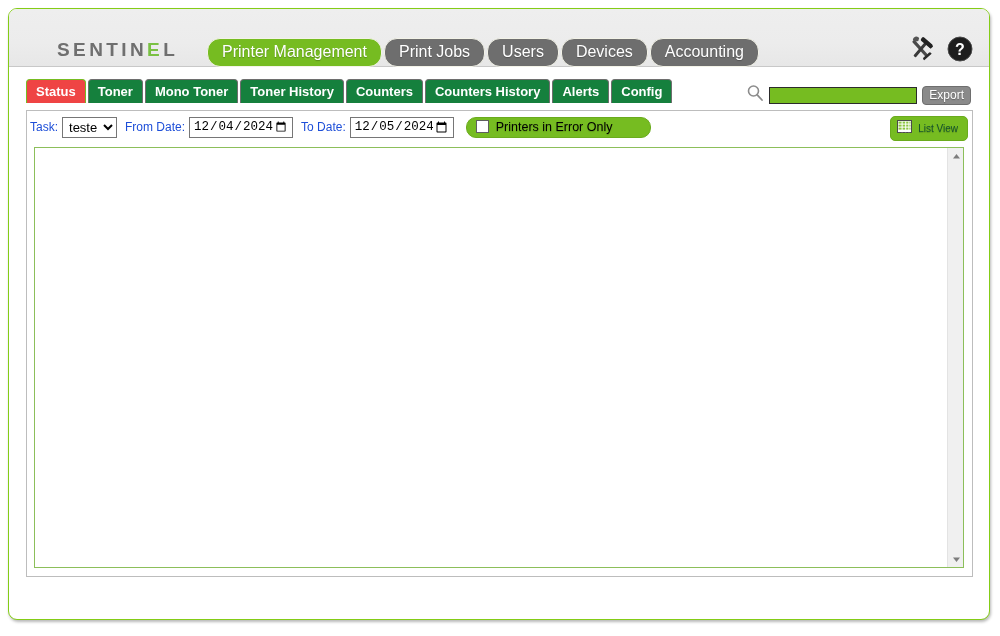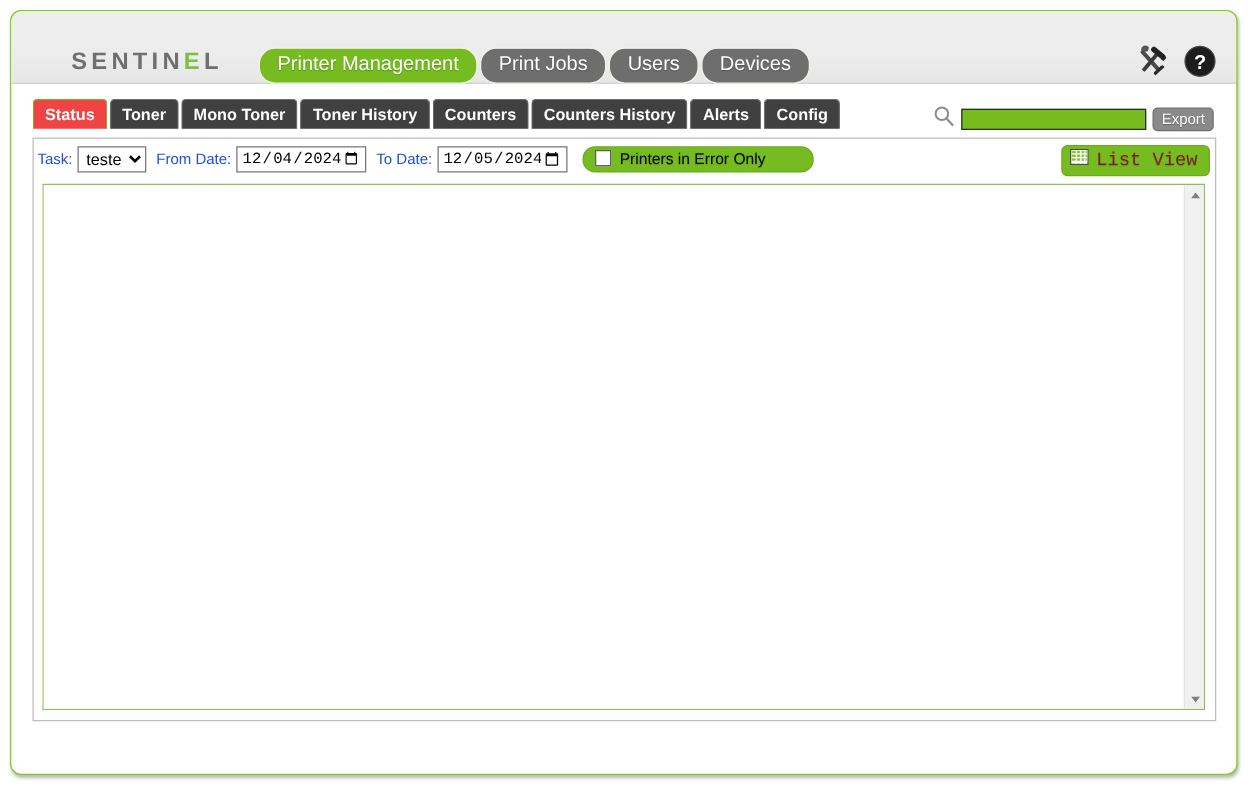--- a/index.html
+++ b/index.html
@@ -95,21 +95,21 @@
     top: 70px;
     display: flex;
     align-items: flex-end;
     gap: 2px;
     z-index: 5;
   }
   .subtab {
     font-size: 13px;
     font-weight: bold;
     color: #ffffff;
-    background: #404040;
+    background: #15803d;
     padding: 4px 9px 4px;
     border-radius: 4px 4px 0 0;
     line-height: 15px;
     white-space: nowrap;
     cursor: pointer;
     border: 1px solid #6e6e6e;
     border-bottom: none;
   }
   .subtab.active {
     background: #ef4444;
@@ -240,25 +240,24 @@
     display: inline-flex;
     align-items: center;
     gap: 6px;
     background: #76bc21;
     border: 1px solid #6aab1d;
     border-radius: 5px;
     padding: 2px 9px 3px 6px;
     cursor: pointer;
   }
   #list-view-label {
-    font-size: 15px;
-    color: #7f1d1d;
+    font-size: 10px;
+    color: #14532d;
     white-space: nowrap;
     text-shadow: 0 1px 1px rgba(0,0,0,0.2);
-    font-family: Liberation Mono, monospace;
   }
 
   
   #data-area {
     position: absolute;
     left: 7px;
     top: 36px;
     right: 8px;
     bottom: 8px;
     border: 1px solid #8cbf5a;
@@ -300,20 +299,21 @@
 
   <div id="header-bar">
 
     <div id="brand-logo"><span>SENTIN</span><span class="accent">E</span><span>L</span></div>
 
     <div id="main-nav">
       <span class="nav-tab active">Printer Management</span>
       <span class="nav-tab">Print Jobs</span>
       <span class="nav-tab">Users</span>
       <span class="nav-tab">Devices</span>
+      <span class="nav-tab">Accounting</span>
     </div>
 
     <div id="header-icons">
       <span class="hdr-icon">
         <svg width="28" height="26" viewBox="0 0 28 26">
           <g transform="rotate(-42 14 13)">
             <rect x="12.2" y="1.5" width="3.2" height="20" rx="1" fill="#4a4a4a"></rect>
             <path d="M10.2 21 h7.2 a1.4 1.4 0 0 1 1.4 1.4 v1.2 h-10 v-1.2 a1.4 1.4 0 0 1 1.4-1.4 z" fill="#2b2b2b"></path>
             <path d="M13.8 1.2 a3.4 3.4 0 0 1 6.2 2.4 l-2.6 1.6 -2.1-1.2 z" fill="#555"></path>
           </g>

